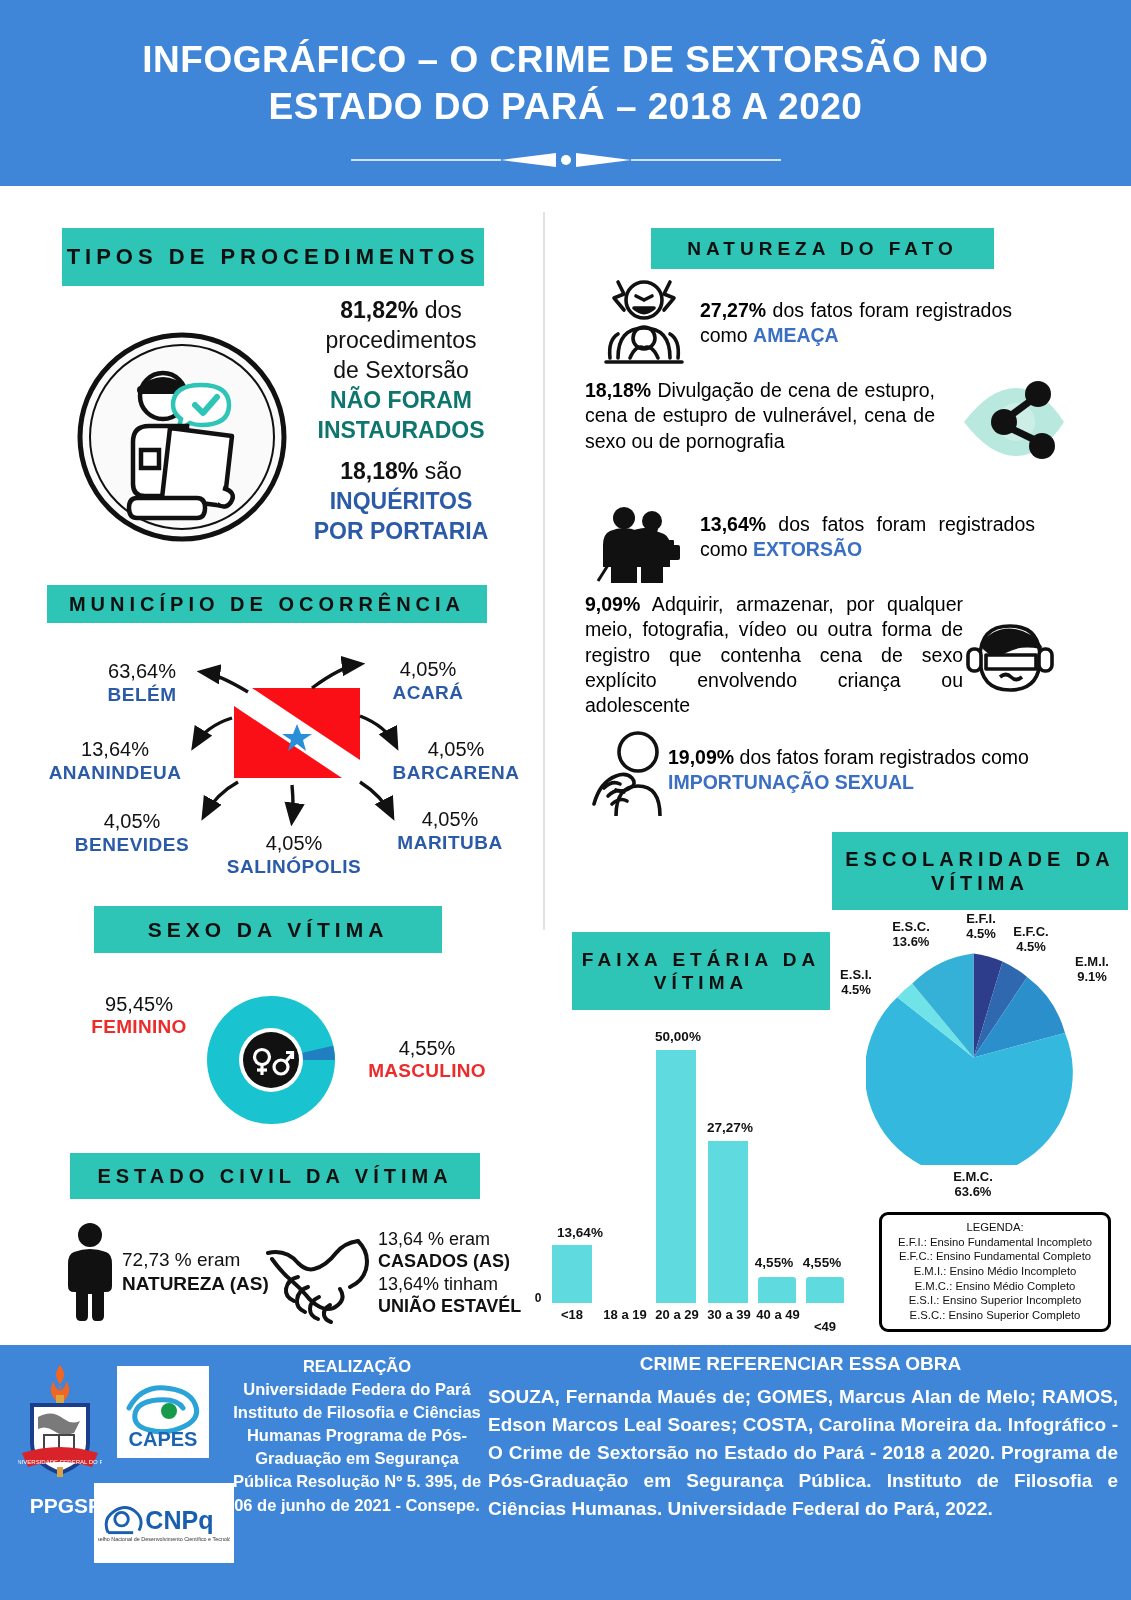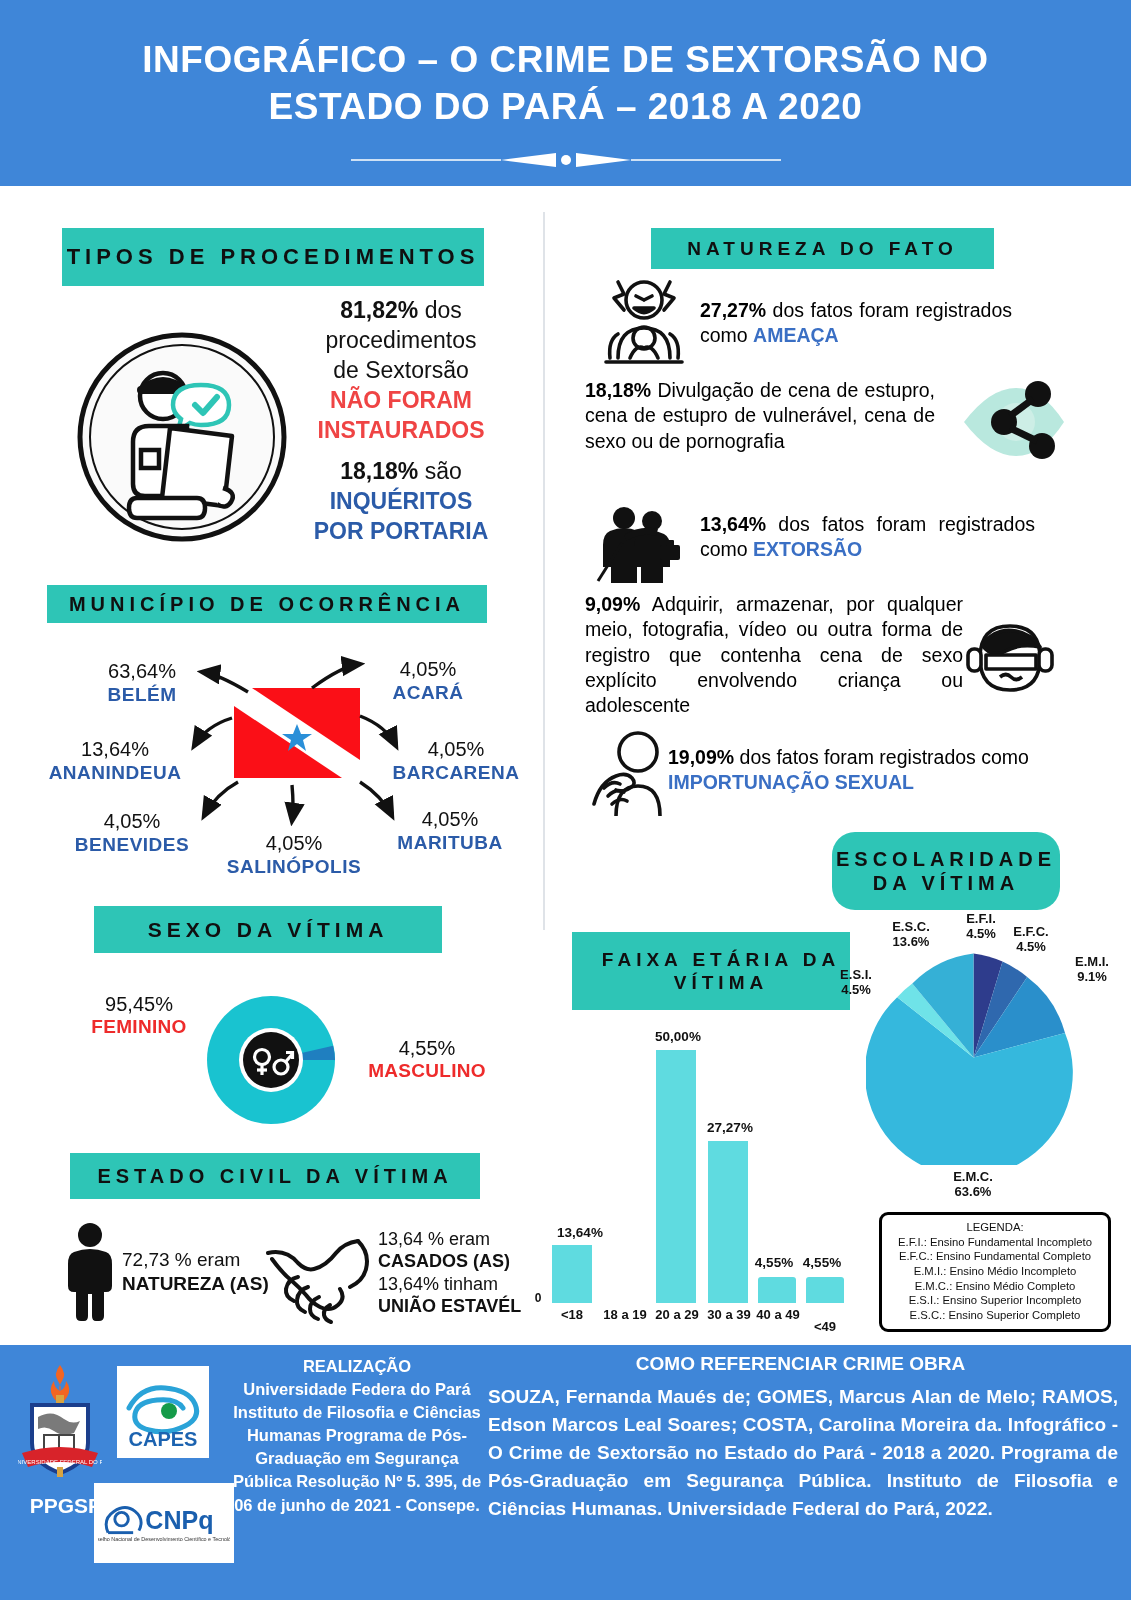--- a/index.html
+++ b/index.html
@@ -37,21 +37,21 @@
   .tealbar{
     background:#2ec5b6;
     color:#101010;
     font-weight:bold;
     letter-spacing:5px;
     text-align:center;
     display:flex;align-items:center;justify-content:center;
     line-height:1.22;
   }
   .blue{color:#3a6fc4;}
-  .red{color:#ef4444;}
+  .red{color:#0f766e;}
   .navy{color:#2b5ba8;}
 
   .divider{
     position:absolute;left:543px;top:212px;width:2px;height:718px;
     background:#dfe3e8;
   }
 
   
   #tipos-bar{position:absolute;left:62px;top:228px;width:422px;height:58px;font-size:22px;}
   #tipos-illu{position:absolute;left:75px;top:330px;width:215px;height:215px;}
@@ -94,28 +94,28 @@
   #nat2-tx{position:absolute;left:585px;top:378px;width:350px;}
   #nat2-ic{position:absolute;left:960px;top:370px;width:108px;height:98px;}
   #nat3-ic{position:absolute;left:594px;top:505px;width:100px;height:78px;}
   #nat4-tx{position:absolute;left:585px;top:592px;width:378px;}
   #nat3-tx{position:absolute;left:700px;top:512px;width:335px;}
   #nat4-ic{position:absolute;left:962px;top:615px;width:96px;height:86px;}
   #nat5-ic{position:absolute;left:592px;top:730px;width:86px;height:86px;}
   #nat5-tx{position:absolute;left:668px;top:745px;width:378px;font-size:19.5px;line-height:1.3;}
 
   
-  #faixa-bar{position:absolute;left:572px;top:932px;width:258px;height:78px;font-size:19px;padding-left:20px;}
+  #faixa-bar{position:absolute;left:572px;top:932px;width:258px;height:78px;font-size:19px;}
   #faixa-chart{position:absolute;left:530px;top:1015px;width:320px;height:310px;}
   .bar-lbl{position:absolute;font-size:13.5px;font-weight:bold;color:#111;text-align:center;}
   .bar-rect{position:absolute;background:#5fdbe0;}
   .xtick{position:absolute;font-size:13px;font-weight:bold;color:#111;text-align:center;}
 
   
-  #esc-bar{position:absolute;left:832px;top:832px;width:228px;height:78px;font-size:20px;border-radius:23px;}
+  #esc-bar{position:absolute;left:832px;top:832px;width:296px;height:78px;font-size:20px;}
   #esc-pie{position:absolute;left:866px;top:950px;width:215px;height:215px;}
   .pl{position:absolute;font-size:13px;font-weight:bold;color:#111;text-align:center;line-height:1.12;}
   #esc-legend{
     position:absolute;left:879px;top:1212px;width:218px;
     border:3px solid #000;border-radius:9px;background:#fff;
     padding:5px 4px 6px;text-align:center;
     font-size:11.3px;line-height:1.30;color:#111;
   }
 
   
@@ -503,17 +503,17 @@
           <text x="44" y="78" font-size="20" font-weight="bold" fill="#1c63b0" text-anchor="middle" font-family="Liberation Sans, sans-serif">CAPES</text>
         </svg>
       </div>
     </div>
 
     <div id="ftr-real">
       <div>REALIZAÇÃO</div>
       <div>Universidade Federa do Pará Instituto de Filosofia e Ciências Humanas Programa de Pós-Graduação em Segurança Pública Resolução Nº 5. 395, de 06 de junho  de 2021 - Consepe.</div>
     </div>
 
-    <div id="ftr-ref-title">COMO REFERENCIAR CRIME OBRA</div>
+    <div id="ftr-ref-title">CRIME REFERENCIAR ESSA OBRA</div>
     <div id="ftr-ref-body">SOUZA, Fernanda Maués de; GOMES, Marcus Alan de Melo; RAMOS, Edson Marcos Leal Soares;  COSTA, Carolina Moreira da. Infográfico - O Crime de Sextorsão no Estado do Pará - 2018 a 2020. Programa de Pós-Graduação em Segurança Pública. Instituto de Filosofia e Ciências Humanas. Universidade Federal do Pará, 2022.</div>
   </div>
 
 </div>
 
 </body></html>

